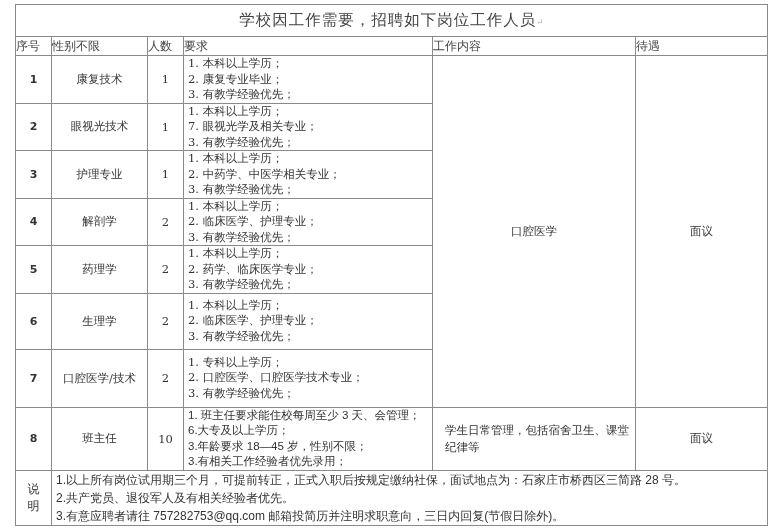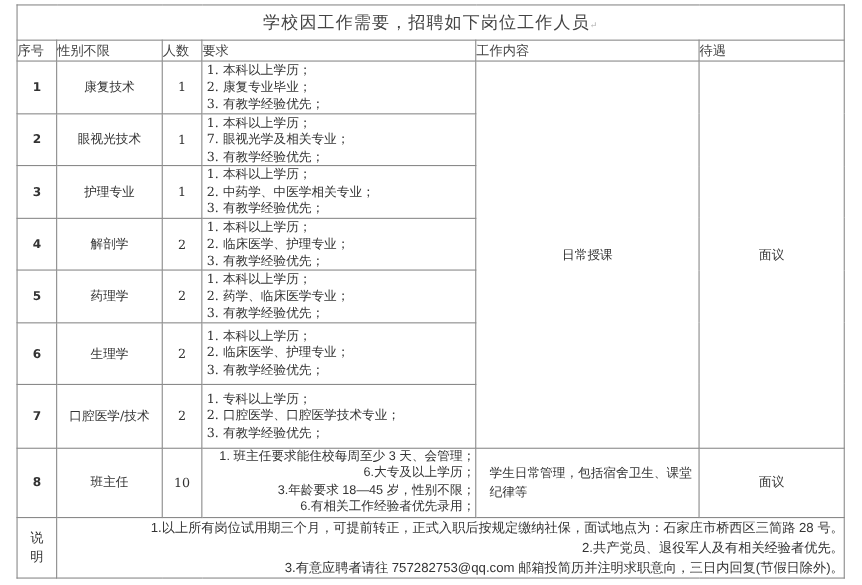--- a/index.html
+++ b/index.html
@@ -6,21 +6,21 @@
   body { width:784px; height:532px; position:relative; overflow:hidden;
          font-family: "DejaVu Serif", "Liberation Serif", serif; color:#333; }
   table.recruit { position:absolute; left:15px; top:4px; width:752px;
                   border-collapse:collapse; table-layout:fixed; font-size:11.5px; }
   table.recruit td { border:1px solid #8a8a8a; padding:0; vertical-align:middle; }
   .title { height:31px; text-align:center; font-size:15.5px; color:#444; letter-spacing:1px; }
   .hdr td { height:18px; text-align:left; font-size:12px; color:#444; }
   .c { text-align:center; }
   .req { padding-left:4px !important; line-height:15.5px; font-size:11.5px; color:#333; white-space:nowrap;margin-left:20px; }
   .num { font-family:"DejaVu Sans","Liberation Sans",sans-serif; font-size:11px; font-weight:bold; color:#333; }
-  .sans { font-family:"Liberation Sans","DejaVu Sans",sans-serif;text-align:right; }
+  .sans { font-family:"Liberation Sans","DejaVu Sans",sans-serif; }
   .notes { padding-left:4px !important; line-height:18px; font-size:12px; color:#333; white-space:nowrap; }
   .notes-label { text-align:center; line-height:17px; font-size:12px; }
   .mark { color:#aaa; font-size:8px; }
   .wrap { white-space:normal; padding:0 6px 0 12px !important; line-height:17px; text-align:left; }
 </style>
 </head>
 <body>
 
 <table class="recruit">
   <colgroup>
@@ -46,21 +46,21 @@
 
   <tr style="height:47px">
     <td class="c num">1</td>
     <td class="c">康复技术</td>
     <td class="c">1</td>
     <td class="req">
       <div>1. 本科以上学历；</div>
       <div>2. 康复专业毕业；</div>
       <div>3. 有教学经验优先；</div>
     </td>
-    <td rowspan="7" class="c">日常授课</td>
+    <td rowspan="7" class="c">口腔医学</td>
     <td rowspan="7" class="c">面议</td>
   </tr>
 
   <tr style="height:47px">
     <td class="c num">2</td>
     <td class="c">眼视光技术</td>
     <td class="c">1</td>
     <td class="req">
       <div>1. 本科以上学历；</div>
       <div>7. 眼视光学及相关专业；</div>
@@ -124,21 +124,21 @@
   </tr>
 
   <tr style="height:62px">
     <td class="c num">8</td>
     <td class="c">班主任</td>
     <td class="c">10</td>
     <td class="req sans">
       <div>1. 班主任要求能住校每周至少 3 天、会管理；</div>
       <div>6.大专及以上学历；</div>
       <div>3.年龄要求 18—45 岁，性别不限；</div>
-      <div>6.有相关工作经验者优先录用；</div>
+      <div>3.有相关工作经验者优先录用；</div>
     </td>
     <td class="wrap">学生日常管理，包括宿舍卫生、课堂纪律等</td>
     <td class="c">面议</td>
   </tr>
 
   <tr style="height:55px">
     <td class="notes-label">
       <div>说</div>
       <div>明</div>
     </td>

